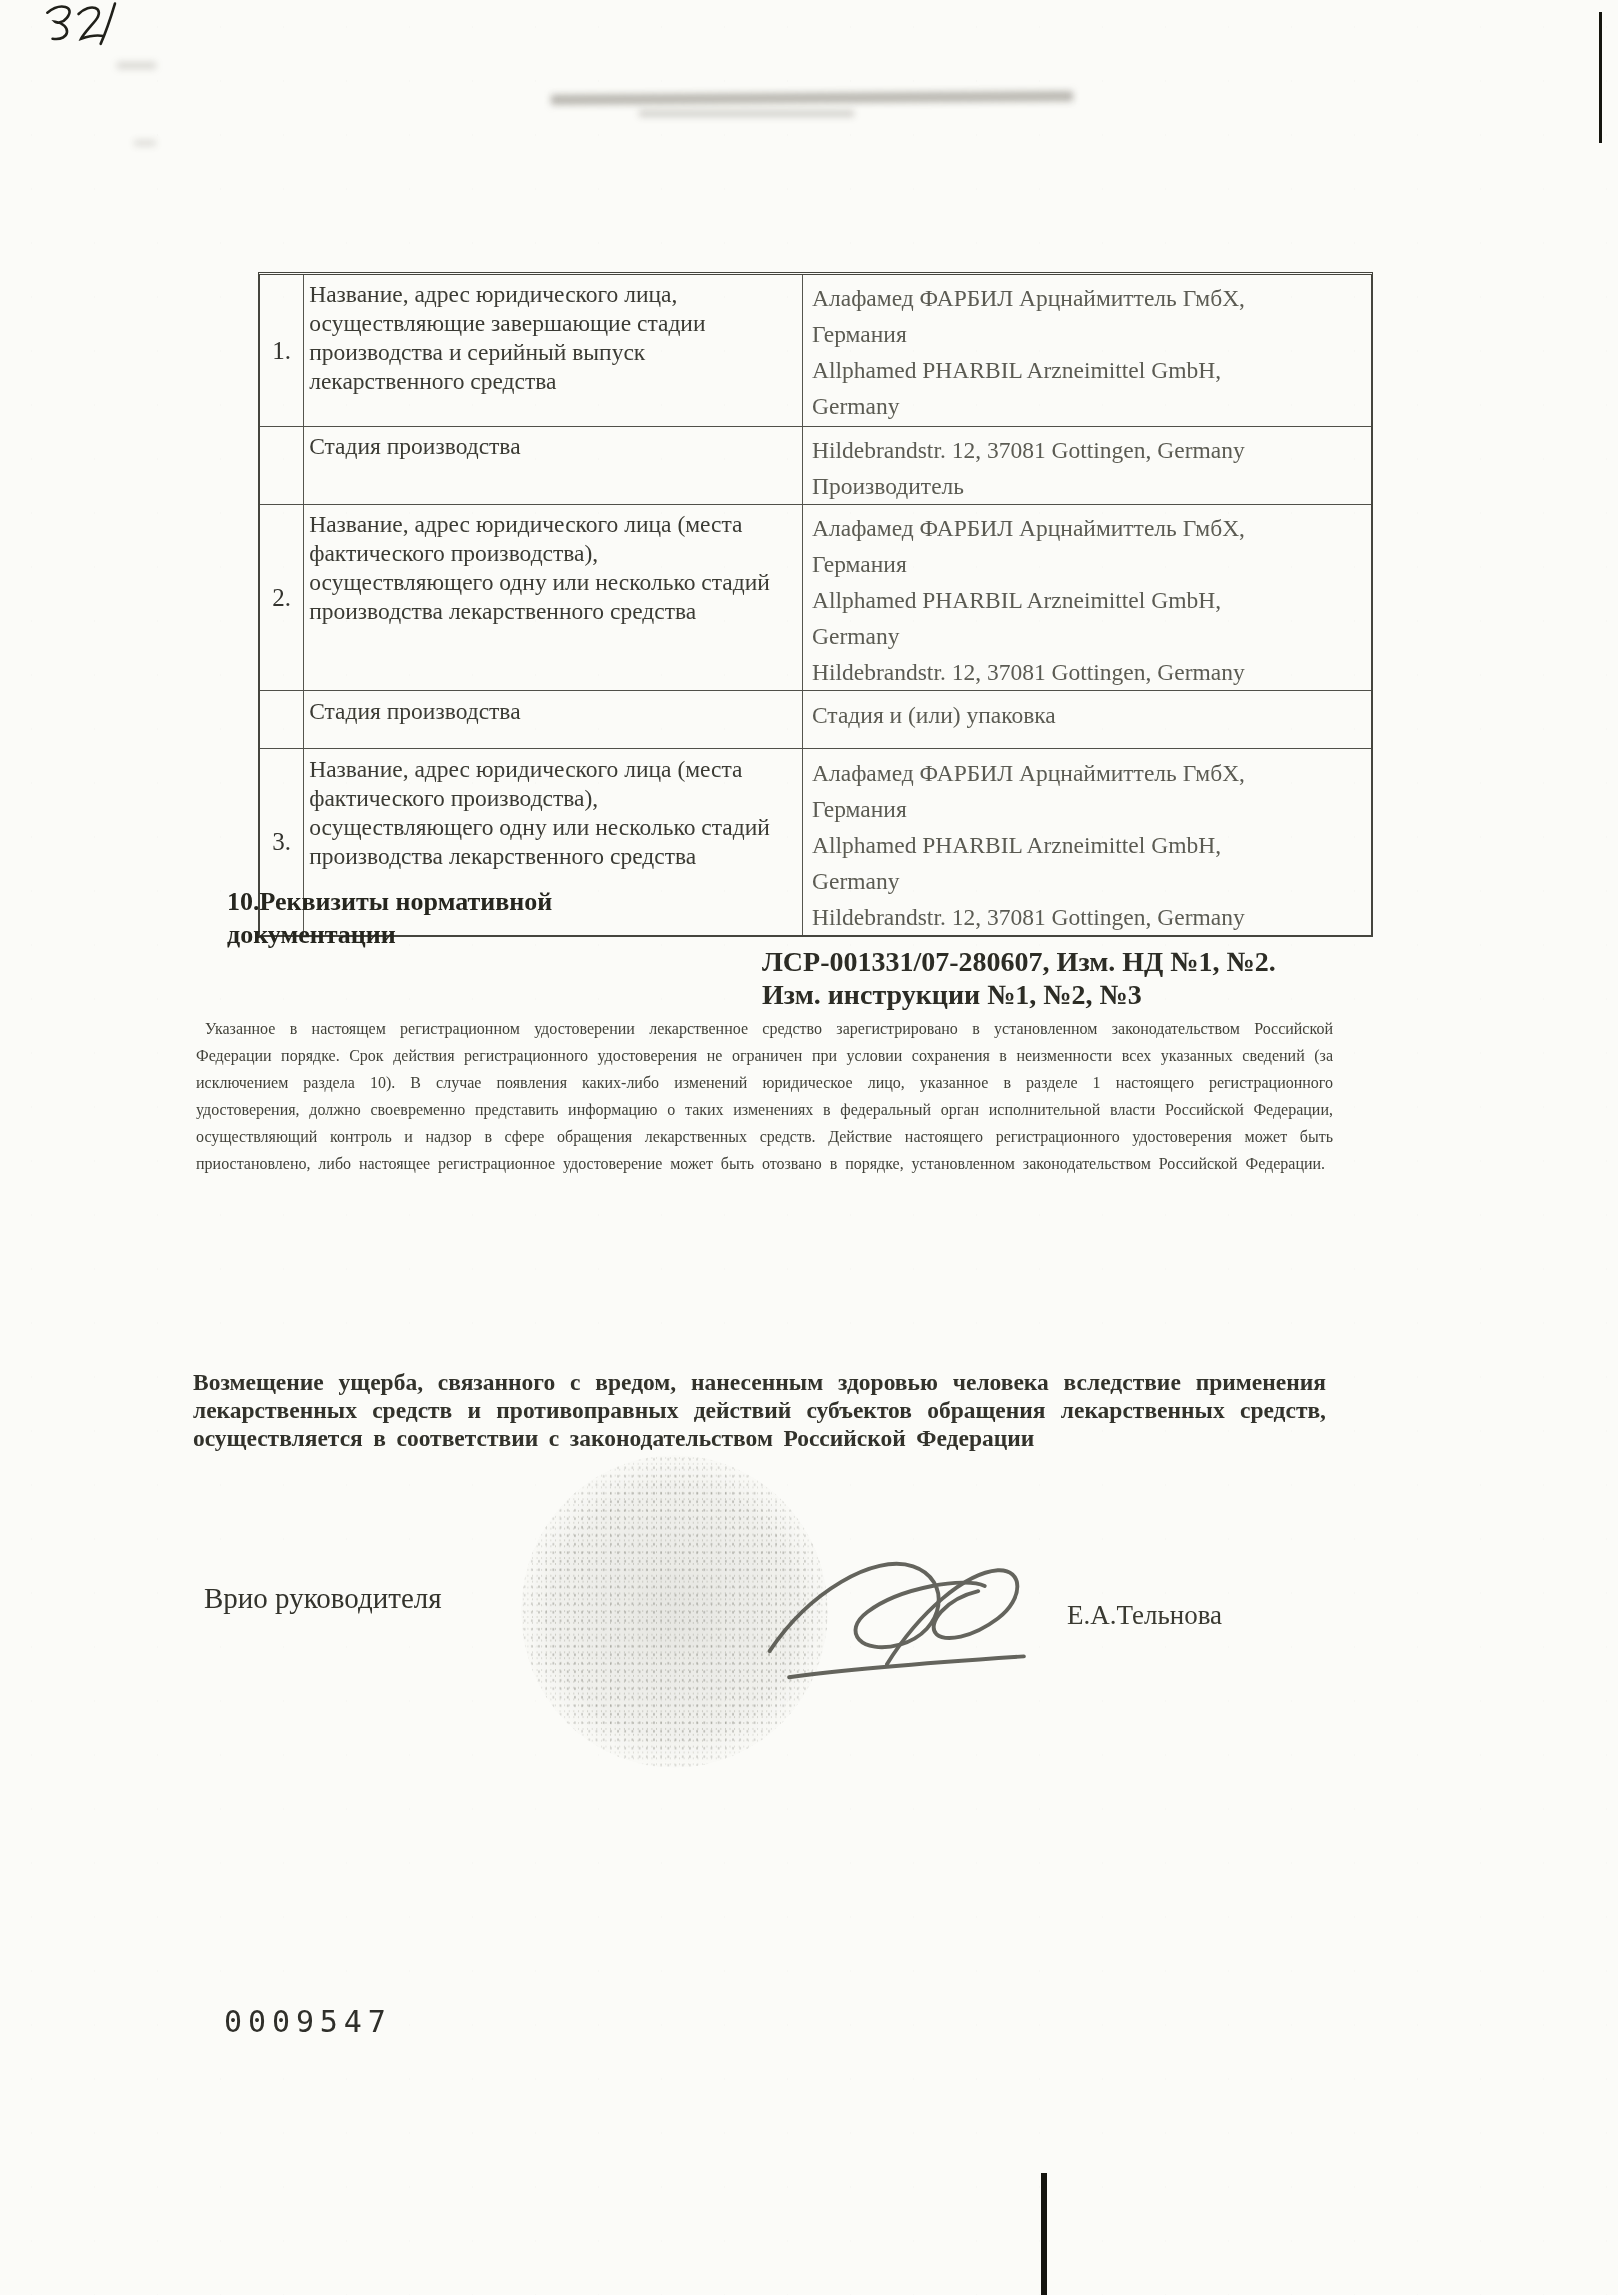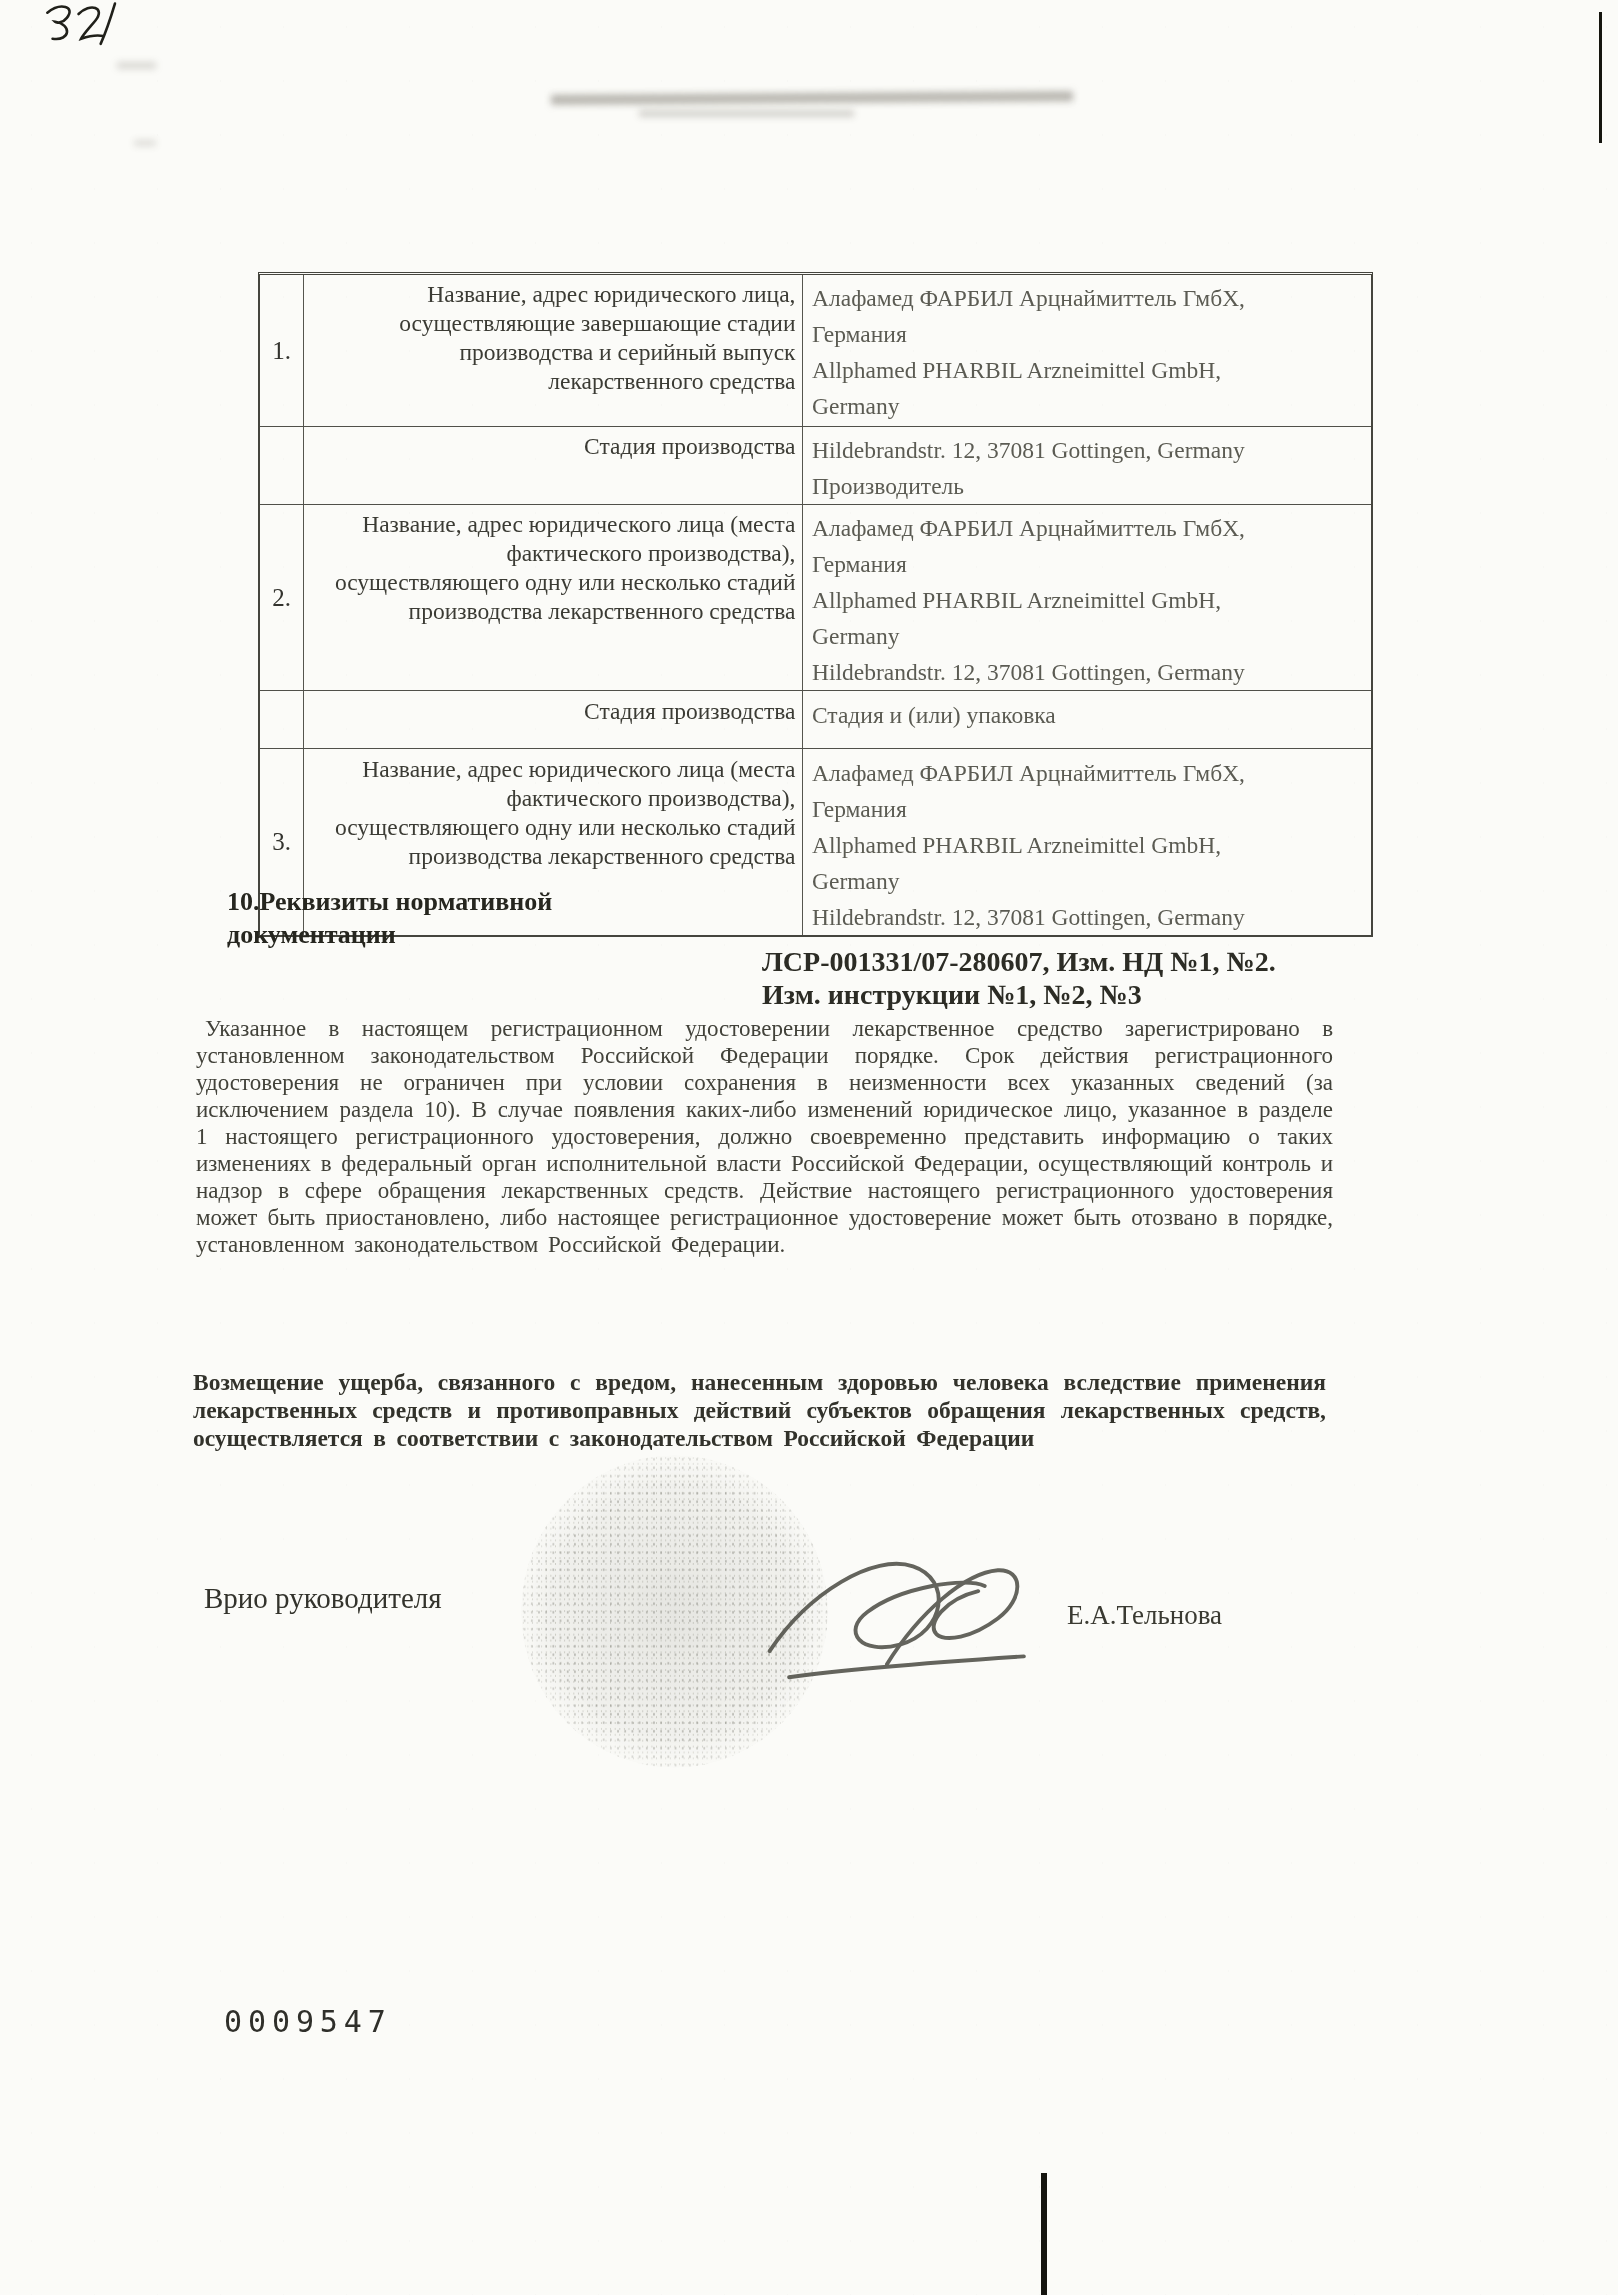--- a/index.html
+++ b/index.html
@@ -38,21 +38,20 @@
   .t-row:first-child{border-top:none;}
   .t-num{
     display:flex;align-items:center;justify-content:center;
     font-size:25px;color:#33332e;
     border-right:1.3px solid #55554e;
   }
   .t-label{
     font-size:23.5px;line-height:29px;color:#3b3b34;
     padding:5.2px 6.5px 0 5.2px;
     border-right:1.3px solid #55554e;
-    text-align:right;
   }
   .t-value{
     font-size:23.5px;line-height:36px;color:#53534a;
     padding:5.2px 6.5px 0 9px;
     filter:blur(0.7px);
     opacity:0.95;
   }
 
   
   .sec10-heading{
@@ -62,21 +61,21 @@
   }
   .doc-number{
     position:absolute;left:762px;top:945px;width:613px;
     font-size:28px;line-height:33px;font-weight:bold;color:#2c2c25;
     filter:blur(0.3px);
   }
 
   
   .para1{
     position:absolute;left:196px;top:1015px;width:1137px;
-    font-size:23px;line-height:27px;text-align:justify;
+    font-size:16px;line-height:27px;text-align:justify;
     text-indent:9px;word-spacing:3.9px;
     color:#42423a;filter:blur(0.6px);
   }
   .para2{
     position:absolute;left:193px;top:1368px;width:1133px;
     font-size:23.5px;line-height:28px;text-align:justify;
     font-weight:bold;word-spacing:4.6px;
     color:#32322b;filter:blur(0.4px);
   }
 

